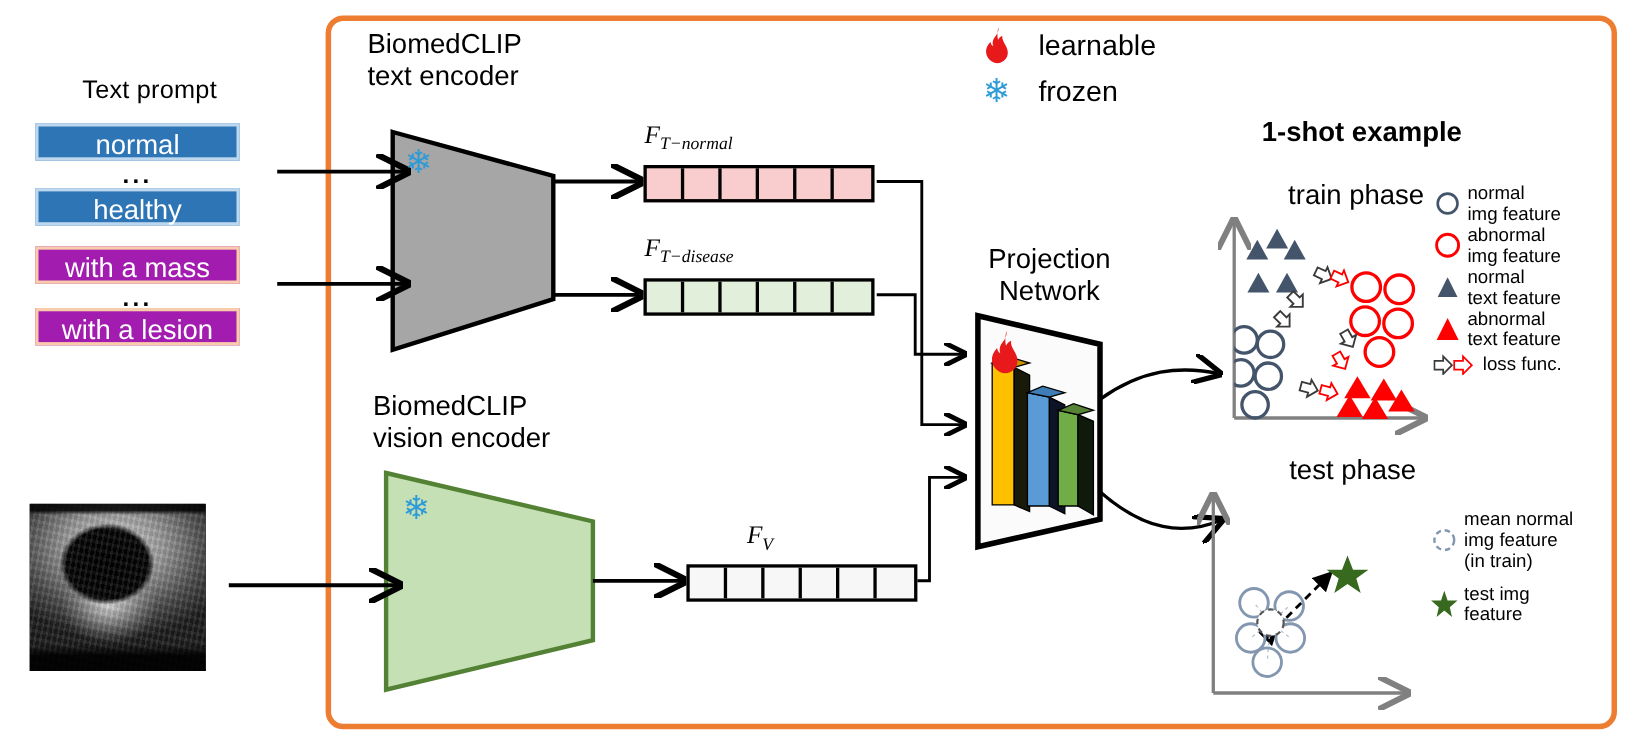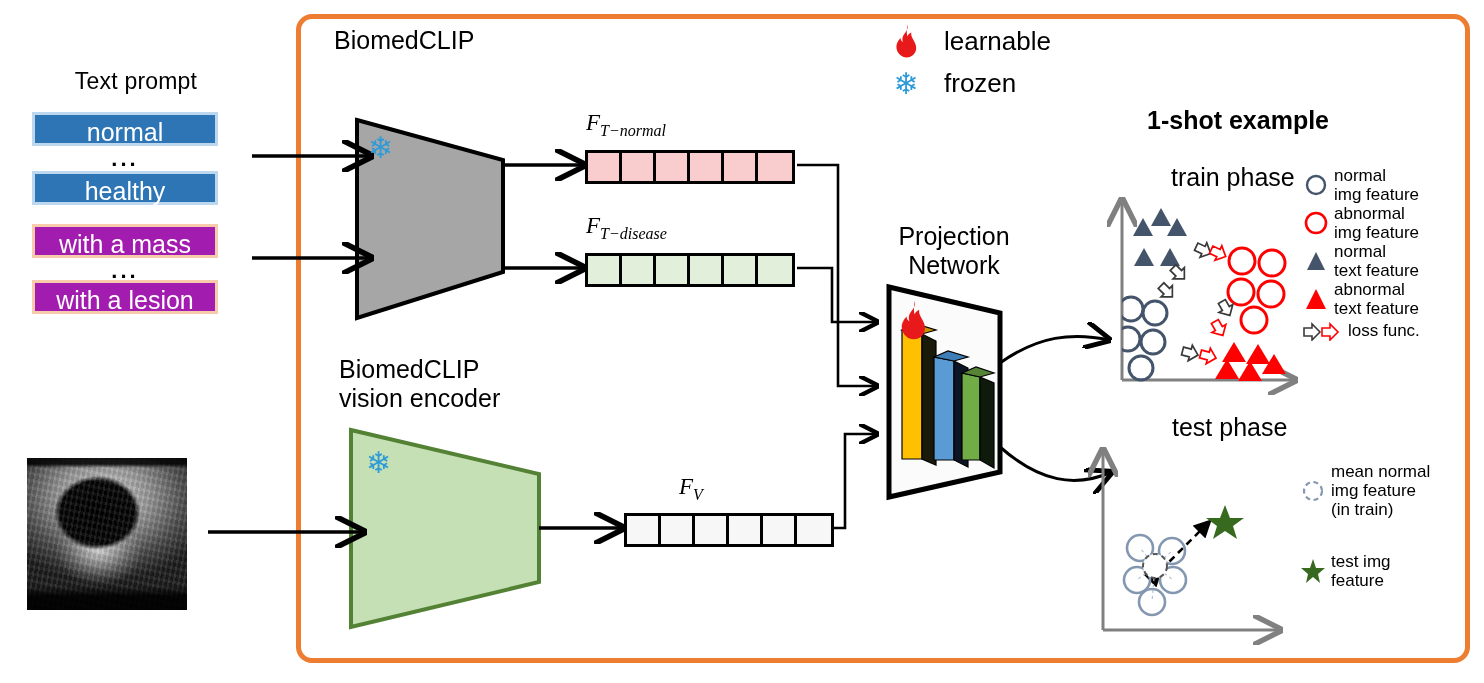--- a/index.html
+++ b/index.html
@@ -76,20 +76,21 @@
   <div class="us-layer" style="background:
       repeating-linear-gradient(100deg, rgba(255,255,255,.07) 0 2px, rgba(0,0,0,.07) 2px 5px),
       repeating-linear-gradient(12deg, rgba(255,255,255,.05) 0 3px, rgba(0,0,0,.06) 3px 7px);"></div>
   <div class="us-layer" style="background:
       linear-gradient(to bottom, rgba(0,0,0,.85) 0 6px, rgba(0,0,0,0) 10px),
       linear-gradient(to top, rgba(0,0,0,.9) 0 14px, rgba(0,0,0,0) 24px);"></div>
 </div>
 
 <div class="abs enc-title" id="text-encoder-title">
   <div>BiomedCLIP</div>
+  <div>text encoder</div>
 </div>
 <div class="abs enc-title" id="vision-encoder-title">
   <div>BiomedCLIP</div>
   <div>vision encoder</div>
 </div>
 
 <svg class="abs" style="left:0;top:0;" width="1484" height="683">
   <defs>
     <marker id="ah" markerWidth="9" markerHeight="9" refX="8.5" refY="4.5" orient="auto">
       <path d="M0,0 L9,4.5 L0,9" fill="none" stroke="#000" stroke-width="1.6"></path>
@@ -353,21 +354,21 @@
       <path d="M1,14 l0,-5 l8,0 l0,-4 l8,8 l-8,8 l0,-4 l-8,0 z" fill="#fff" stroke="#3a3a3a" stroke-width="1.6"></path>
       <path d="M19,14 l0,-5 l8,0 l0,-4 l8,8 l-8,8 l0,-4 l-8,0 z" fill="#fff" stroke="#FF0000" stroke-width="1.6"></path>
     </svg>
     <span class="ml-txt">
       <span>loss func.</span>
     </span>
   </div>
 </div>
 
 <div class="abs mini-legend" style="left:1300px;top:462px;">
-  <div class="ml-row" style="margin-bottom:32px;">
+  <div class="ml-row" style="margin-bottom:10px;">
     <svg width="26" height="56">
       <circle cx="13" cy="28" r="9" fill="none" stroke="#8497B0" stroke-width="2.2" stroke-dasharray="5,3.5"></circle>
       </svg>
     <span class="ml-txt">
       <span>mean normal</span>
       <span>img feature</span>
       <span>(in train)</span>
     </span>
   </div>
   <div class="ml-row">

